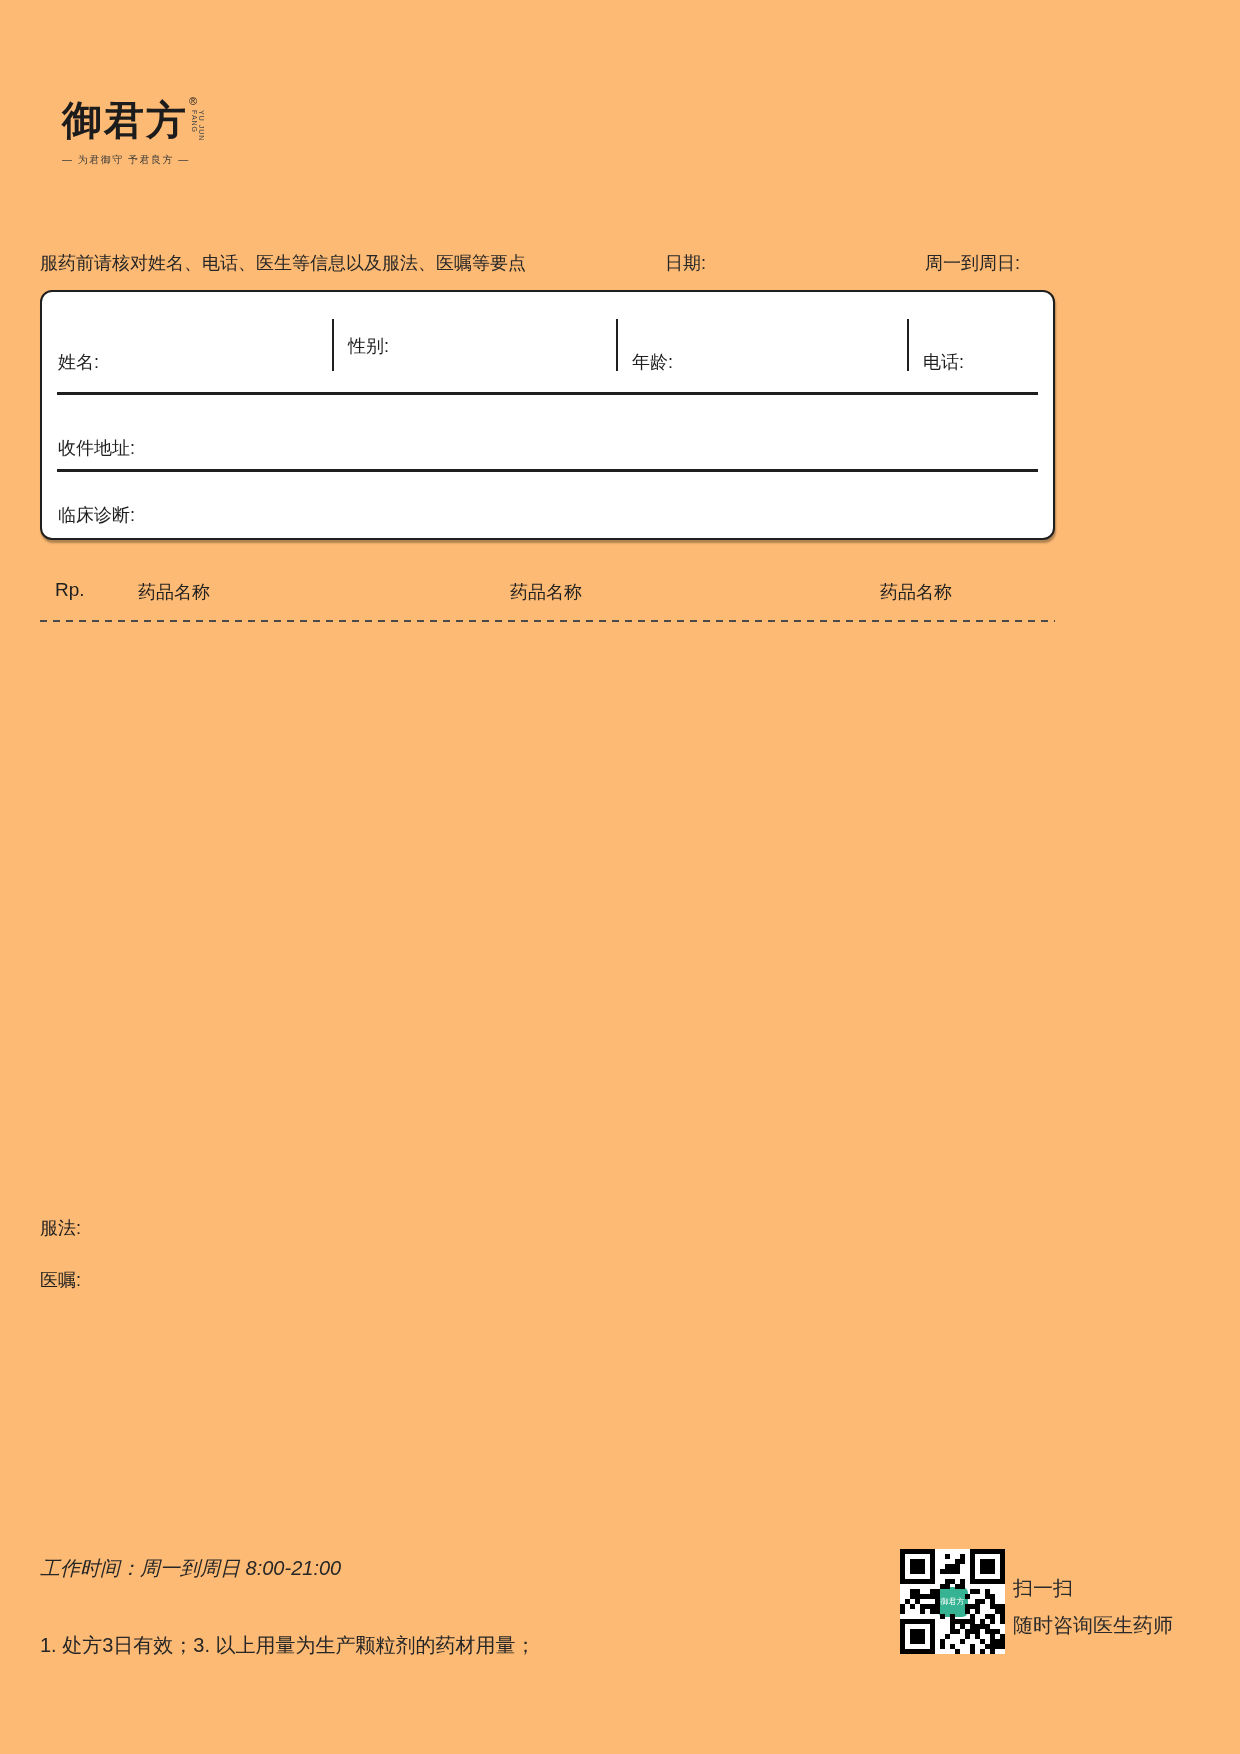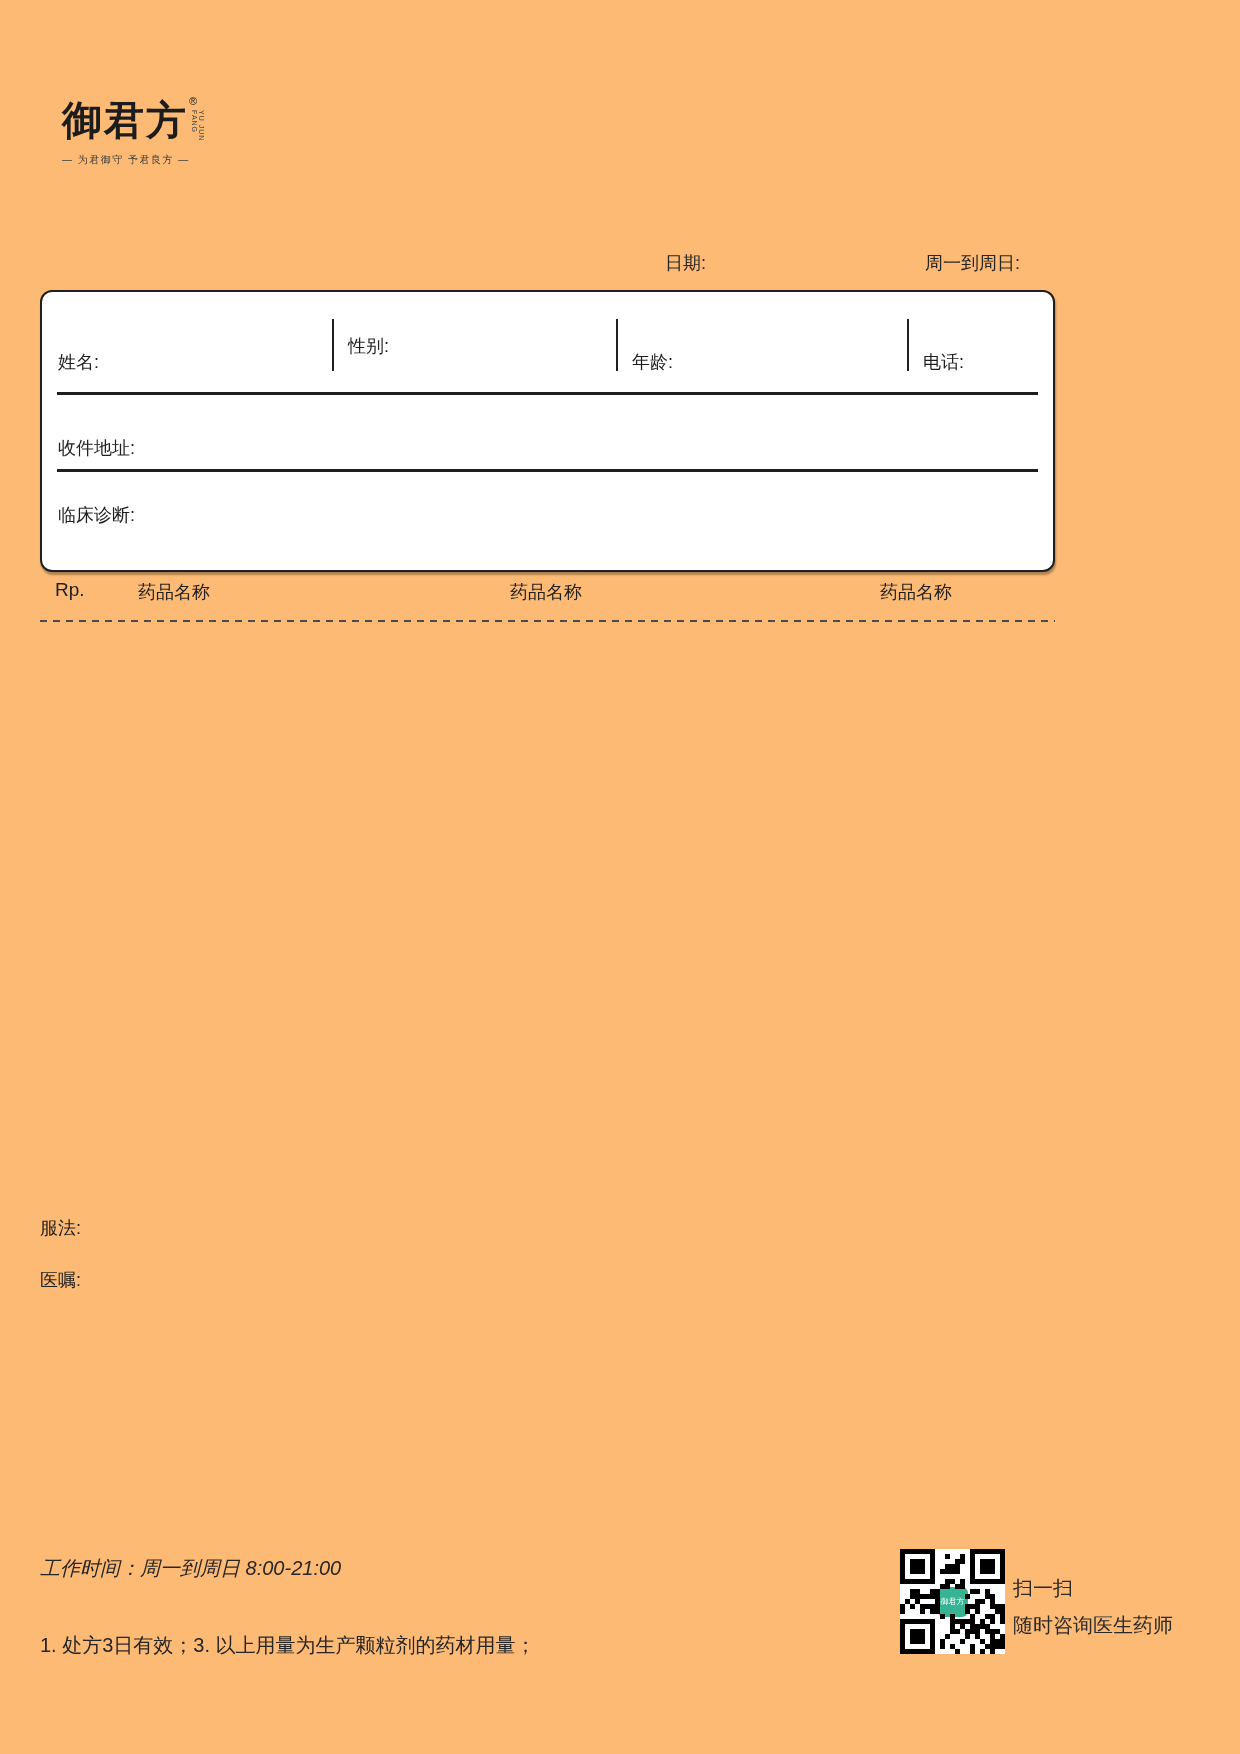--- a/index.html
+++ b/index.html
@@ -31,21 +31,21 @@
   .hospital-name{
     position:absolute;left:235px;top:103px;
     font-size:31px;font-weight:700;letter-spacing:1.5px;color:#1a1a1a;white-space:nowrap;
   }
   
   .notice-reminder{position:absolute;left:40px;top:251px;font-size:18px;color:#262626;}
   .notice-date{position:absolute;left:665px;top:251px;font-size:18px;color:#262626;}
   .notice-rxno{position:absolute;left:925px;top:251px;font-size:18px;color:#262626;}
   
   .patient-box{
-    position:absolute;left:40px;top:290px;width:1015px;height:282px;
+    position:absolute;left:40px;top:290px;width:1015px;height:250px;
     border:2.5px solid #1f1f1f;border-radius:12px;box-sizing:border-box;
     box-shadow:1px 3px 2px rgba(0,0,0,0.30);
     background:#fff;
   }
   .pb-label{position:absolute;font-size:18px;color:#1f1f1f;white-space:nowrap;}
   .pb-name{left:16px;top:58px;}
   .pb-gender{left:306px;top:42px;}
   .pb-age{left:590px;top:58px;}
   .pb-phone{left:881px;top:58px;}
   .pb-vdiv{position:absolute;width:2px;height:52px;top:27px;background:#1f1f1f;}
@@ -106,20 +106,21 @@
 
   <div class="logo-block">
     <div class="logo-main">
       <span class="logo-text">御君方</span>
       <span class="logo-reg">®</span>
       <span class="logo-vert">YU JUN FANG</span>
     </div>
     <div class="logo-tagline">— 为君御守 予君良方 —</div>
   </div>
 
+  <div class="notice-reminder">服药前请核对姓名、电话、医生等信息以及服法、医嘱等要点</div>
   <div class="notice-date">日期:</div>
   <div class="notice-rxno">周一到周日:</div>
 
   <div class="patient-box">
     <span class="pb-label pb-name">姓名:</span>
     <span class="pb-label pb-gender">性别:</span>
     <span class="pb-label pb-age">年龄:</span>
     <span class="pb-label pb-phone">电话:</span>
     <div class="pb-vdiv v1"></div>
     <div class="pb-vdiv v2"></div>

